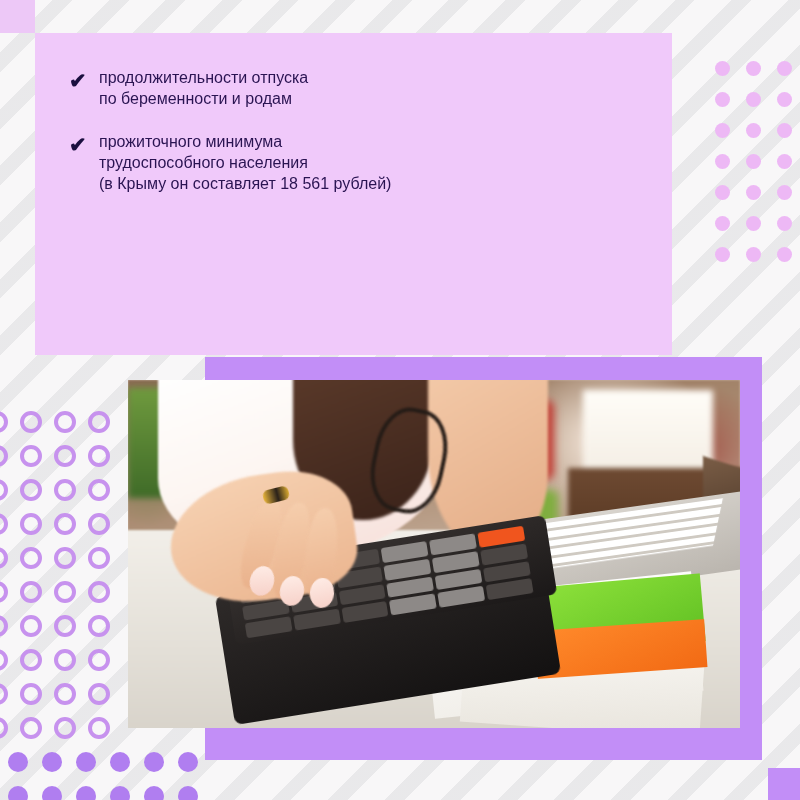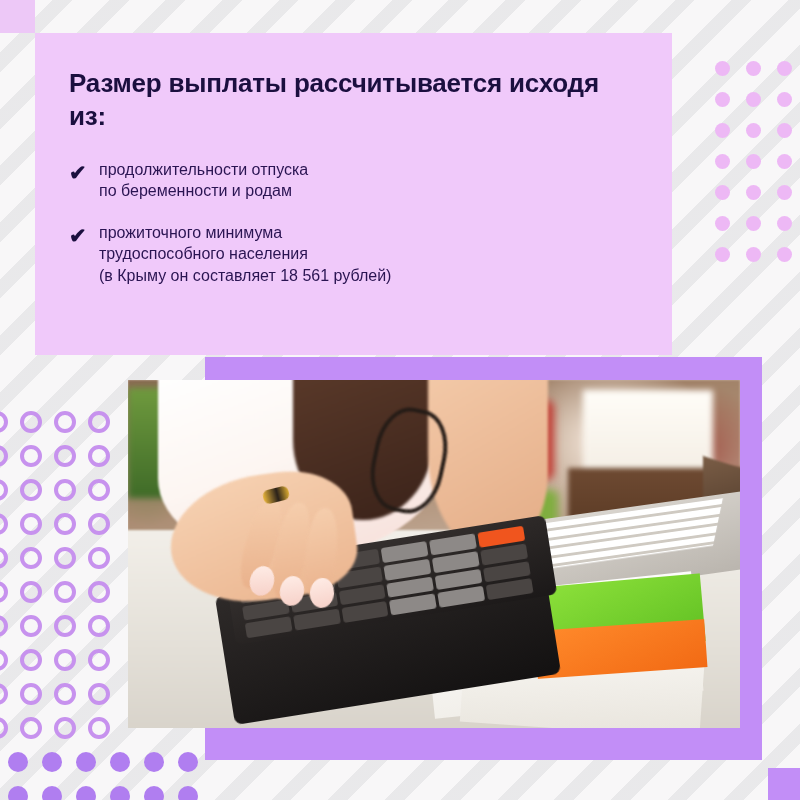--- a/index.html
+++ b/index.html
@@ -359,21 +359,20 @@
     <span class="dot"></span>
     <span class="dot"></span>
     <span class="dot"></span>
     <span class="dot"></span>
     <span class="dot"></span>
     <span class="dot"></span>
     <span class="dot"></span>
   </div>
 
 <div id="text-panel">
-  <div id="heading">Размер выплаты рассчитывается исходя из:</div>
   <ul id="bullet-list">
       <li class="bullet">
         <span class="check">✔</span>
         <span class="bullet-text">продолжительности отпуска
 по беременности и родам</span>
       </li>
       <li class="bullet">
         <span class="check">✔</span>
         <span class="bullet-text">прожиточного минимума
 трудоспособного населения

